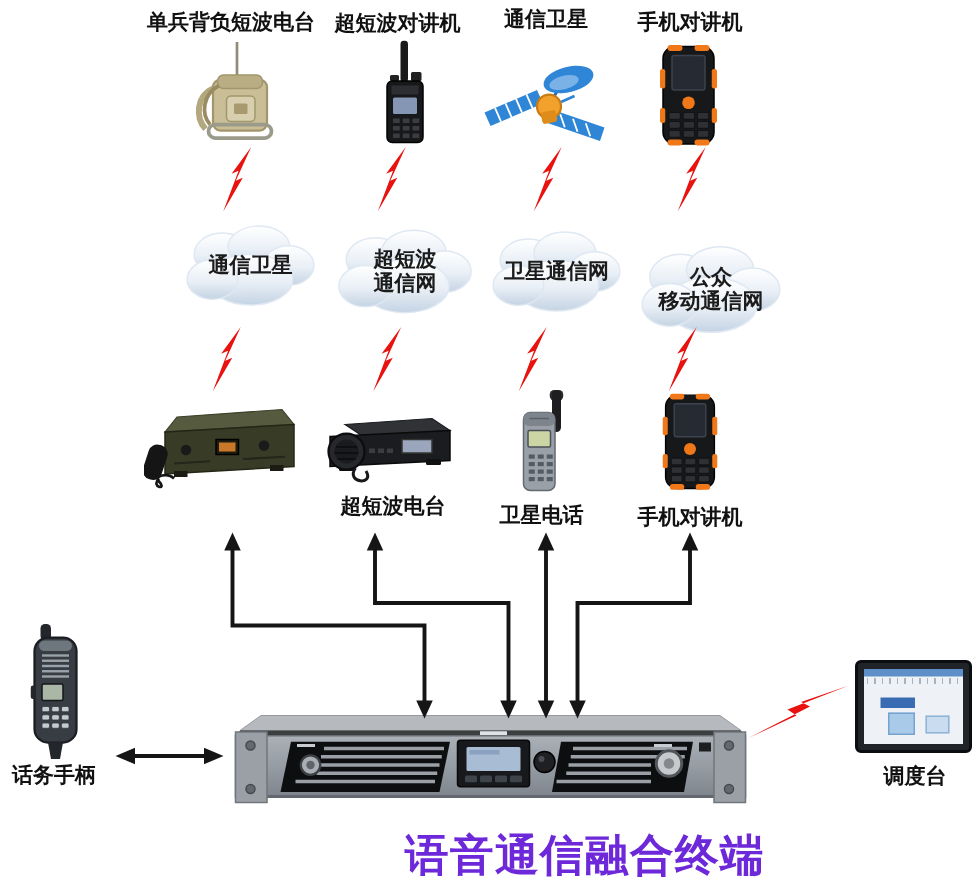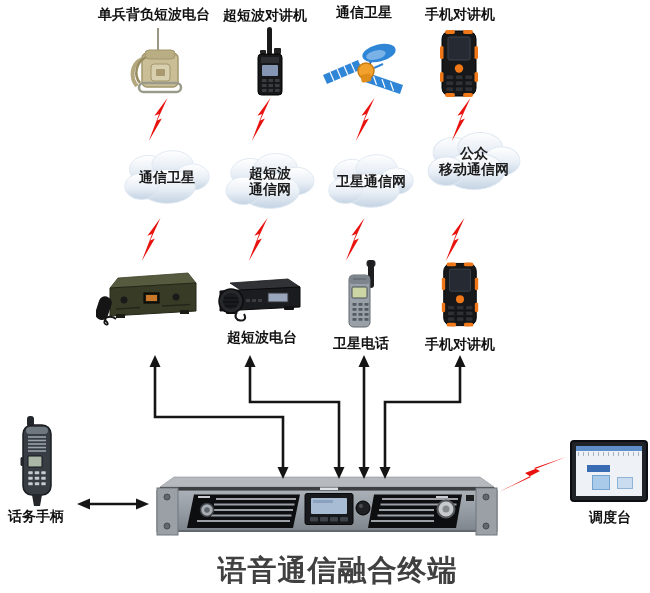--- a/index.html
+++ b/index.html
@@ -16,22 +16,22 @@
   .lbl-dev { font-size:14px; width:160px; }
   .cloud { position:absolute; }
   .cloud svg { position:absolute; left:0; top:0; width:100%; height:100%; }
   .ctext {
     position:absolute; inset:0; display:flex; flex-direction:column;
     align-items:center; justify-content:center;
     font-family:"DejaVu Serif","Liberation Serif",serif;
     font-size:14px; font-weight:bold; color:#1b1b1b; line-height:16px; text-align:center;
   }
   .big-title {
-    position:absolute; left:165px; top:551px; width:345px; text-align:center;
-    font-size:29px; font-weight:600; color:#404040; letter-spacing:1px;
+    position:absolute; left:165px; top:551px; width:345px; text-align:right;
+    font-size:29px; font-weight:600; color:#6d28d9; letter-spacing:1px;
     font-family:"DejaVu Sans","Liberation Sans",sans-serif;
   }
   .monitor {
     position:absolute; left:570px; top:440px; width:78px; height:62px;
     background:#202328; border:2px solid #0c0d10; border-radius:4px; box-sizing:border-box;
   }
   .mscreen { position:absolute; left:4px; top:4px; right:4px; bottom:4px; background:#eef1f5; overflow:hidden; }
   .mbar { position:absolute; left:0; top:0; right:0; height:5px; background:#5e8fc8; }
   .mticks { position:absolute; left:2px; top:6px; right:2px; height:4px;
     background:repeating-linear-gradient(90deg,#a9b3be 0 1px,transparent 1px 5px); }
@@ -168,21 +168,21 @@
           <ellipse cx="50" cy="42" rx="30" ry="18"></ellipse>
         <ellipse cx="23" cy="42" rx="18" ry="14"></ellipse>
       </g>
     </svg>
     <div class="ctext">
       <span>超短波</span>
       <span>通信网</span>
     </div>
   </div>
 
-  <div class="cloud" style="left:423px;top:128px;width:102px;height:66px">
+  <div class="cloud" style="left:423px;top:160px;width:102px;height:66px">
     <svg viewBox="0 0 100 64">
       <g fill="url(#cloudGrad)" stroke="#dfe8f2" stroke-width="1">
         <ellipse cx="30" cy="24" rx="20" ry="15"></ellipse>
           <ellipse cx="56" cy="19" rx="22" ry="15"></ellipse>
         <ellipse cx="77" cy="32" rx="18" ry="14"></ellipse>
           <ellipse cx="50" cy="42" rx="30" ry="18"></ellipse>
         <ellipse cx="23" cy="42" rx="18" ry="14"></ellipse>
       </g>
     </svg>
     <div class="ctext">

